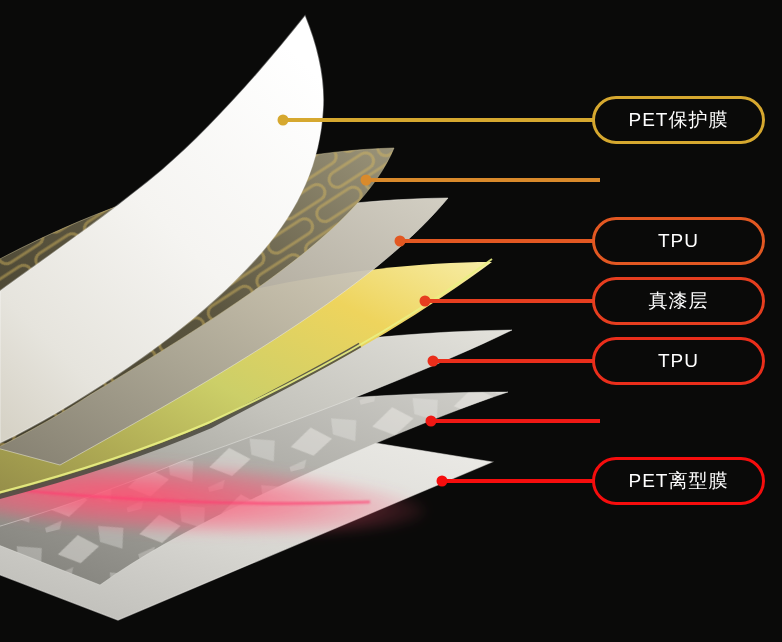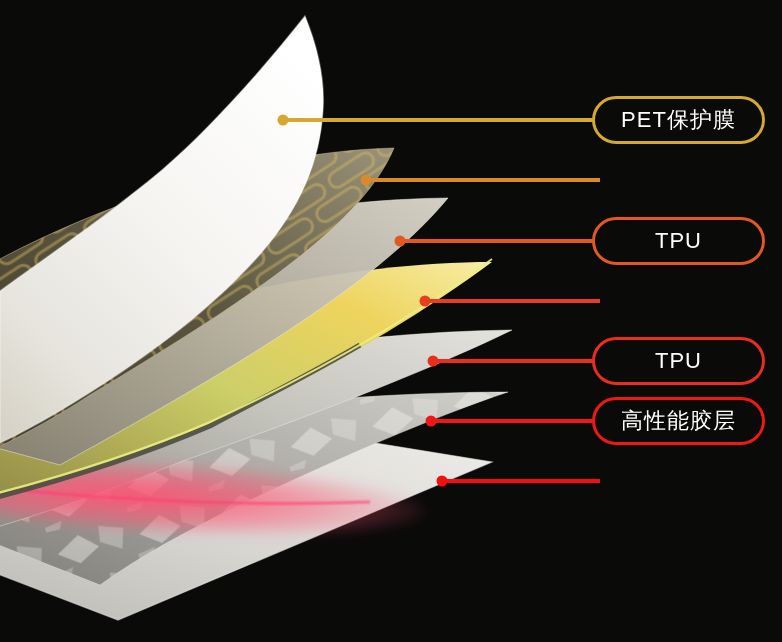--- a/index.html
+++ b/index.html
@@ -2,21 +2,21 @@
 <html><head>
 <meta charset="utf-8">
 <style>
   html,body{margin:0;padding:0;background:#0a0a09;}
   .stage{position:relative;width:782px;height:642px;background:#0a0a09;overflow:hidden;
          font-family:"Liberation Sans",sans-serif;}
   .art{position:absolute;left:0;top:0;width:782px;height:642px;display:block;}
   .pill{position:absolute;left:592px;width:173px;height:48px;box-sizing:border-box;
         border:3px solid #fff;border-radius:24px;background:#0a0a09;
         display:flex;align-items:center;justify-content:center;}
-  .pill-text{color:#ffffff;font-size:22px;font-weight:400;letter-spacing:1px;white-space:nowrap;}
+  .pill-text{color:#ffffff;font-size:19px;font-weight:400;letter-spacing:1px;white-space:nowrap;}
 </style>
 </head>
 <body style="background: rgb(10, 10, 9);">
 
 <div class="stage">
 
   <svg class="art" viewBox="0 0 782 642">
     <defs>
       <linearGradient id="gWhite" x1="0.8" y1="0" x2="0.05" y2="1">
         <stop offset="0" stop-color="#FFFFFF"></stop>
@@ -117,19 +117,22 @@
       <circle cx="442" cy="481" r="5.5" fill="#F60D0D"></circle>
     </g>
   </svg>
 
   <div class="pill" style="top: 96px; border-color: rgb(214, 168, 47);">
     <span class="pill-text" style="color: rgb(255, 255, 255);">PET保护膜</span>
   </div>
   <div class="pill" style="top: 217px; border-color: rgb(226, 88, 34);">
     <span class="pill-text" style="color: rgb(255, 255, 255);">TPU</span>
   </div>
+  <div class="pill" style="top: 277px; border-color: rgb(230, 62, 31);">
+    <span class="pill-text" style="color: rgb(255, 255, 255);">真漆层</span>
+  </div>
   <div class="pill" style="top: 337px; border-color: rgb(234, 46, 27);">
     <span class="pill-text" style="color: rgb(255, 255, 255);">TPU</span>
   </div>
-  <div class="pill" style="top: 397px; border-color: rgb(239, 24, 20);">
-    <span class="pill-text" style="color: rgb(255, 255, 255);">高性能胶层</span>
+  <div class="pill" style="top: 457px; border-color: rgb(246, 13, 13);">
+    <span class="pill-text" style="color: rgb(255, 255, 255);">PET离型膜</span>
   </div>
 </div>
 
 </body></html>

